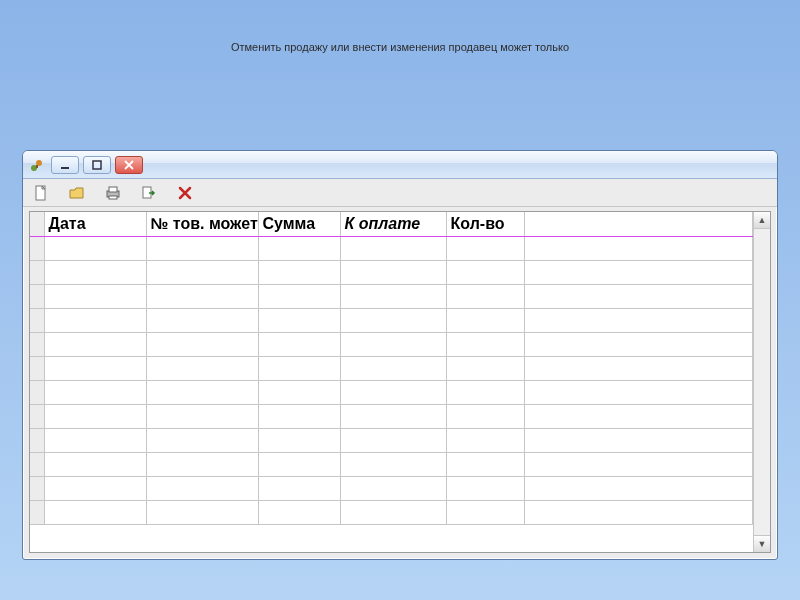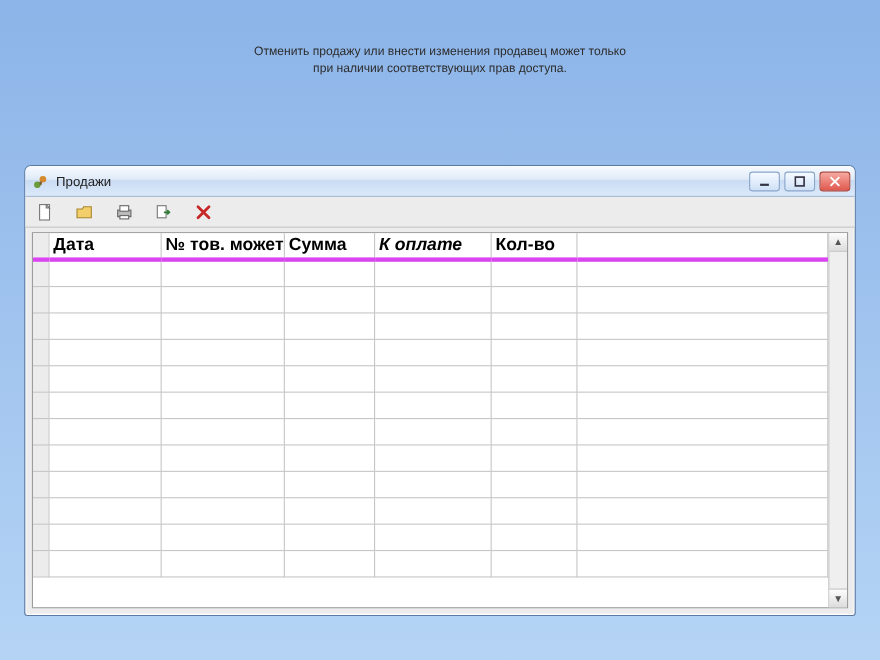--- a/index.html
+++ b/index.html
@@ -98,21 +98,21 @@
     border-bottom:1px solid #c6c6c6;
     height:24px;
     font-family: Arial, sans-serif;
   }
   table.grid th {
     background:#fff;
     font-weight:bold;
     font-size:16px;
     text-align:left;
     padding:2px 4px;
-    border-bottom:4px solid #d946ef;
+    border-bottom:1px solid #d946ef;
     white-space:nowrap;
     overflow:hidden;
   }
   table.grid td {
     font-size:15px;
     padding:1px 6px;
     background:#fff;
     white-space:nowrap;
   }
   .rowhead { width:14px; background:#ececec !important; border-right:1px solid #9a9a9a; padding:0 !important;}
@@ -132,34 +132,32 @@
 
   tr.empty td { background:#fff; }
   tr.empty .rowhead { background:#ececec; }
 
 </style>
 </head>
 <body>
 
 <div class="caption">
   <span>Отменить продажу или внести изменения продавец может только</span><br>
-  <span>при наличии соответствующих прав доступа.</span>
 </div>
 
 <div class="window">
 
   <div class="titlebar">
     <span class="app-icon">
       <svg viewBox="0 0 16 16">
           <circle cx="5" cy="11" r="3" fill="#6b9b3a"></circle>
           <circle cx="10" cy="6" r="3" fill="#d68a2e"></circle>
           <rect x="7" y="8" width="2" height="3" fill="#7a5a2a"></rect>
         </svg>
     </span>
-    <span class="title">Продажи</span>
     <div class="win-buttons">
       <div class="win-btn">
         <svg viewBox="0 0 10 10">
             <rect x="1" y="7" width="8" height="2" fill="#334"></rect>
           </svg>
       </div>
       <div class="win-btn">
         <svg viewBox="0 0 10 10">
             <rect x="1" y="1" width="8" height="8" fill="none" stroke="#334" stroke-width="1.5"></rect>
           </svg>

